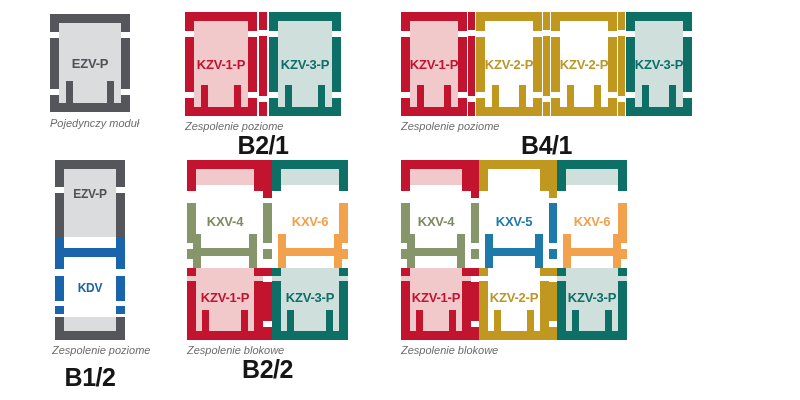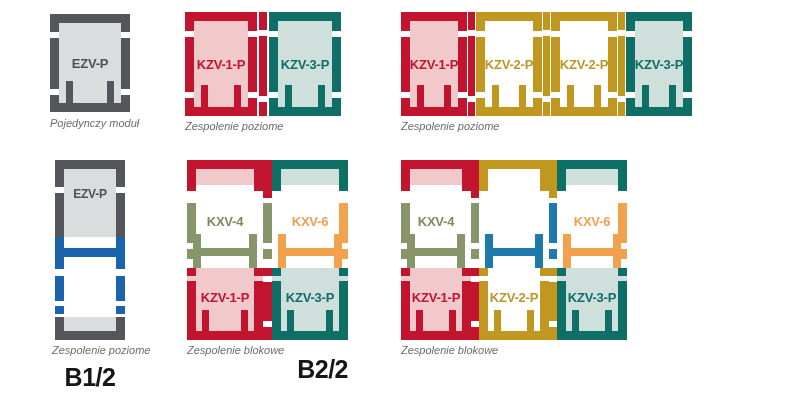--- a/index.html
+++ b/index.html
@@ -59,20 +59,21 @@
     <div class="abs" style="left: 269px; top: 12px; width: 9px; height: 104px; background: rgb(14, 111, 102);"></div>
     <div class="abs" style="left: 332px; top: 12px; width: 9px; height: 104px; background: rgb(14, 111, 102);"></div>
     <div class="abs" style="left: 269px; top: 31px; width: 9px; height: 6px; background: rgb(255, 255, 255);"></div>
     <div class="abs" style="left: 332px; top: 31px; width: 9px; height: 6px; background: rgb(255, 255, 255);"></div>
     <div class="abs" style="left: 269px; top: 92px; width: 9px; height: 6px; background: rgb(255, 255, 255);"></div>
     <div class="abs" style="left: 332px; top: 92px; width: 9px; height: 6px; background: rgb(255, 255, 255);"></div>
     <div class="abs" style="left: 285px; top: 85px; width: 7px; height: 22px; background: rgb(14, 111, 102);"></div>
     <div class="abs" style="left: 318px; top: 85px; width: 7px; height: 22px; background: rgb(14, 111, 102);"></div>
     <div class="mlabel" style="left: 278px; top: 12px; width: 54px; height: 104px; color: rgb(13, 111, 106); font-size: 13px;">KZV-3-P</div>
     <div class="caption" style="left: 185px; top: 120px;">Zespolenie poziome</div>
+    <div class="gtitle" style="left: 185px; top: 131px; width: 156px;">B2/1</div>
     <div class="abs" style="left: 404px; top: 15px; width: 60px; height: 98px; background: rgb(242, 201, 203);"></div>
     <div class="abs" style="left: 401px; top: 12px; width: 66px; height: 9px; background: rgb(194, 19, 47);"></div>
     <div class="abs" style="left: 401px; top: 107px; width: 66px; height: 9px; background: rgb(194, 19, 47);"></div>
     <div class="abs" style="left: 401px; top: 12px; width: 9px; height: 104px; background: rgb(194, 19, 47);"></div>
     <div class="abs" style="left: 458px; top: 12px; width: 9px; height: 104px; background: rgb(194, 19, 47);"></div>
     <div class="abs" style="left: 401px; top: 31px; width: 9px; height: 6px; background: rgb(255, 255, 255);"></div>
     <div class="abs" style="left: 458px; top: 31px; width: 9px; height: 6px; background: rgb(255, 255, 255);"></div>
     <div class="abs" style="left: 401px; top: 92px; width: 9px; height: 6px; background: rgb(255, 255, 255);"></div>
     <div class="abs" style="left: 458px; top: 92px; width: 9px; height: 6px; background: rgb(255, 255, 255);"></div>
     <div class="abs" style="left: 417px; top: 85px; width: 7px; height: 22px; background: rgb(194, 19, 47);"></div>
@@ -117,32 +118,34 @@
     <div class="abs" style="left: 626px; top: 12px; width: 9px; height: 104px; background: rgb(14, 111, 102);"></div>
     <div class="abs" style="left: 683px; top: 12px; width: 9px; height: 104px; background: rgb(14, 111, 102);"></div>
     <div class="abs" style="left: 626px; top: 31px; width: 9px; height: 6px; background: rgb(255, 255, 255);"></div>
     <div class="abs" style="left: 683px; top: 31px; width: 9px; height: 6px; background: rgb(255, 255, 255);"></div>
     <div class="abs" style="left: 626px; top: 92px; width: 9px; height: 6px; background: rgb(255, 255, 255);"></div>
     <div class="abs" style="left: 683px; top: 92px; width: 9px; height: 6px; background: rgb(255, 255, 255);"></div>
     <div class="abs" style="left: 642px; top: 85px; width: 7px; height: 22px; background: rgb(14, 111, 102);"></div>
     <div class="abs" style="left: 669px; top: 85px; width: 7px; height: 22px; background: rgb(14, 111, 102);"></div>
     <div class="mlabel" style="left: 635px; top: 12px; width: 48px; height: 104px; color: rgb(13, 111, 106); font-size: 13px;">KZV-3-P</div>
     <div class="caption" style="left: 401px; top: 120px;">Zespolenie poziome</div>
+    <div class="gtitle" style="left: 401px; top: 131px; width: 291px;">B4/1</div>
     <div class="abs" style="left: 64px; top: 169px; width: 52px; height: 68px; background: rgb(219, 220, 222);"></div>
     <div class="abs" style="left: 55px; top: 160px; width: 70px; height: 9px; background: rgb(84, 86, 92);"></div>
     <div class="abs" style="left: 55px; top: 169px; width: 9px; height: 70px; background: rgb(84, 86, 92);"></div>
     <div class="abs" style="left: 116px; top: 169px; width: 9px; height: 70px; background: rgb(84, 86, 92);"></div>
     <div class="abs" style="left: 55px; top: 187px; width: 9px; height: 6px; background: rgb(255, 255, 255);"></div>
     <div class="abs" style="left: 116px; top: 187px; width: 9px; height: 6px; background: rgb(255, 255, 255);"></div>
     <div class="mlabel" style="left: 55px; top: 184px; width: 70px; height: 20px; color: rgb(78, 82, 87); font-size: 12px;">EZV-P</div>
     <div class="abs" style="left: 55px; top: 237px; width: 9px; height: 32px; background: rgb(26, 100, 171);"></div>
     <div class="abs" style="left: 116px; top: 237px; width: 9px; height: 32px; background: rgb(26, 100, 171);"></div>
     <div class="abs" style="left: 64px; top: 248px; width: 52px; height: 9px; background: rgb(26, 100, 171);"></div>
     <div class="abs" style="left: 55px; top: 276px; width: 9px; height: 25px; background: rgb(26, 100, 171);"></div>
     <div class="abs" style="left: 116px; top: 276px; width: 9px; height: 25px; background: rgb(26, 100, 171);"></div>
+    <div class="mlabel" style="left: 55px; top: 278px; width: 70px; height: 20px; color: rgb(26, 100, 171); font-size: 12px;">KDV</div>
     <div class="abs" style="left: 55px; top: 306px; width: 9px; height: 8px; background: rgb(26, 100, 171);"></div>
     <div class="abs" style="left: 116px; top: 306px; width: 9px; height: 8px; background: rgb(26, 100, 171);"></div>
     <div class="abs" style="left: 64px; top: 317px; width: 52px; height: 14px; background: rgb(219, 220, 222);"></div>
     <div class="abs" style="left: 55px; top: 317px; width: 9px; height: 14px; background: rgb(84, 86, 92);"></div>
     <div class="abs" style="left: 116px; top: 317px; width: 9px; height: 14px; background: rgb(84, 86, 92);"></div>
     <div class="abs" style="left: 55px; top: 331px; width: 70px; height: 9px; background: rgb(84, 86, 92);"></div>
     <div class="caption" style="left: 52px; top: 344px;">Zespolenie poziome</div>
     <div class="gtitle" style="left: 55px; top: 363px; width: 70px; text-align: center;">B1/2</div>
     <div class="abs" style="left: 196px; top: 169px; width: 58px; height: 16px; background: rgb(242, 201, 203);"></div>
     <div class="abs" style="left: 187px; top: 160px; width: 76px; height: 9px; background: rgb(194, 19, 47);"></div>
@@ -182,21 +185,21 @@
     <div class="abs" style="left: 187px; top: 249px; width: 9px; height: 10px; background: rgb(135, 150, 106);"></div>
     <div class="abs" style="left: 339px; top: 203px; width: 9px; height: 40px; background: rgb(242, 162, 77);"></div>
     <div class="abs" style="left: 339px; top: 249px; width: 9px; height: 10px; background: rgb(242, 162, 77);"></div>
     <div class="abs" style="left: 263px; top: 160px; width: 9px; height: 38px; background: rgb(194, 19, 47);"></div>
     <div class="abs" style="left: 263px; top: 203px; width: 9px; height: 40px; background: rgb(135, 150, 106);"></div>
     <div class="abs" style="left: 263px; top: 249px; width: 9px; height: 10px; background: rgb(135, 150, 106);"></div>
     <div class="abs" style="left: 263px; top: 268px; width: 9px; height: 72px; background: rgb(194, 19, 47);"></div>
     <div class="abs" style="left: 263px; top: 276px; width: 9px; height: 6px; background: rgb(255, 255, 255);"></div>
     <div class="abs" style="left: 263px; top: 321px; width: 9px; height: 6px; background: rgb(255, 255, 255);"></div>
     <div class="caption" style="left: 187px; top: 344px;">Zespolenie blokowe</div>
-    <div class="gtitle" style="left: 187px; top: 355px; width: 161px; text-align: right;">B2/2</div>
+    <div class="gtitle" style="left: 187px; top: 355px; width: 161px;">B2/2</div>
     <div class="abs" style="left: 410px; top: 169px; width: 52px; height: 16px; background: rgb(242, 201, 203);"></div>
     <div class="abs" style="left: 401px; top: 160px; width: 70px; height: 9px; background: rgb(194, 19, 47);"></div>
     <div class="abs" style="left: 401px; top: 169px; width: 9px; height: 22px; background: rgb(194, 19, 47);"></div>
     <div class="abs" style="left: 462px; top: 169px; width: 9px; height: 22px; background: rgb(194, 19, 47);"></div>
     <div class="mlabel" style="left: 401px; top: 210px; width: 70px; height: 22px; color: rgb(124, 139, 96); font-size: 13px;">KXV-4</div>
     <div class="abs" style="left: 407px; top: 234px; width: 8px; height: 34px; background: rgb(135, 150, 106);"></div>
     <div class="abs" style="left: 457px; top: 234px; width: 8px; height: 34px; background: rgb(135, 150, 106);"></div>
     <div class="abs" style="left: 407px; top: 248px; width: 58px; height: 8px; background: rgb(135, 150, 106);"></div>
     <div class="abs" style="left: 401px; top: 268px; width: 70px; height: 67px; background: rgb(242, 201, 203);"></div>
     <div class="abs" style="left: 401px; top: 268px; width: 9px; height: 8px; background: rgb(194, 19, 47);"></div>
@@ -204,20 +207,21 @@
     <div class="abs" style="left: 401px; top: 281px; width: 9px; height: 59px; background: rgb(194, 19, 47);"></div>
     <div class="abs" style="left: 462px; top: 281px; width: 9px; height: 59px; background: rgb(194, 19, 47);"></div>
     <div class="abs" style="left: 401px; top: 331px; width: 70px; height: 9px; background: rgb(194, 19, 47);"></div>
     <div class="abs" style="left: 416px; top: 310px; width: 7px; height: 21px; background: rgb(194, 19, 47);"></div>
     <div class="abs" style="left: 449px; top: 310px; width: 7px; height: 21px; background: rgb(194, 19, 47);"></div>
     <div class="mlabel" style="left: 401px; top: 286px; width: 70px; height: 22px; color: rgb(194, 19, 47); font-size: 13px;">KZV-1-P</div>
     <div class="abs" style="left: 488px; top: 169px; width: 52px; height: 16px; background: rgb(255, 255, 255);"></div>
     <div class="abs" style="left: 479px; top: 160px; width: 70px; height: 9px; background: rgb(192, 151, 31);"></div>
     <div class="abs" style="left: 479px; top: 169px; width: 9px; height: 22px; background: rgb(192, 151, 31);"></div>
     <div class="abs" style="left: 540px; top: 169px; width: 9px; height: 22px; background: rgb(192, 151, 31);"></div>
+    <div class="mlabel" style="left: 479px; top: 210px; width: 70px; height: 22px; color: rgb(30, 122, 170); font-size: 13px;">KXV-5</div>
     <div class="abs" style="left: 485px; top: 234px; width: 8px; height: 34px; background: rgb(30, 122, 170);"></div>
     <div class="abs" style="left: 535px; top: 234px; width: 8px; height: 34px; background: rgb(30, 122, 170);"></div>
     <div class="abs" style="left: 485px; top: 248px; width: 58px; height: 8px; background: rgb(30, 122, 170);"></div>
     <div class="abs" style="left: 479px; top: 268px; width: 70px; height: 67px; background: rgb(255, 255, 255);"></div>
     <div class="abs" style="left: 479px; top: 268px; width: 9px; height: 8px; background: rgb(192, 151, 31);"></div>
     <div class="abs" style="left: 540px; top: 268px; width: 9px; height: 8px; background: rgb(192, 151, 31);"></div>
     <div class="abs" style="left: 479px; top: 281px; width: 9px; height: 59px; background: rgb(192, 151, 31);"></div>
     <div class="abs" style="left: 540px; top: 281px; width: 9px; height: 59px; background: rgb(192, 151, 31);"></div>
     <div class="abs" style="left: 479px; top: 331px; width: 70px; height: 9px; background: rgb(192, 151, 31);"></div>
     <div class="abs" style="left: 494px; top: 310px; width: 7px; height: 21px; background: rgb(192, 151, 31);"></div>

